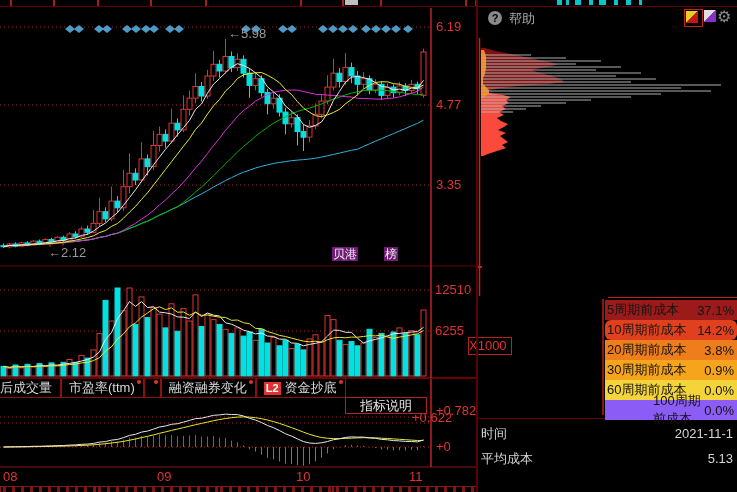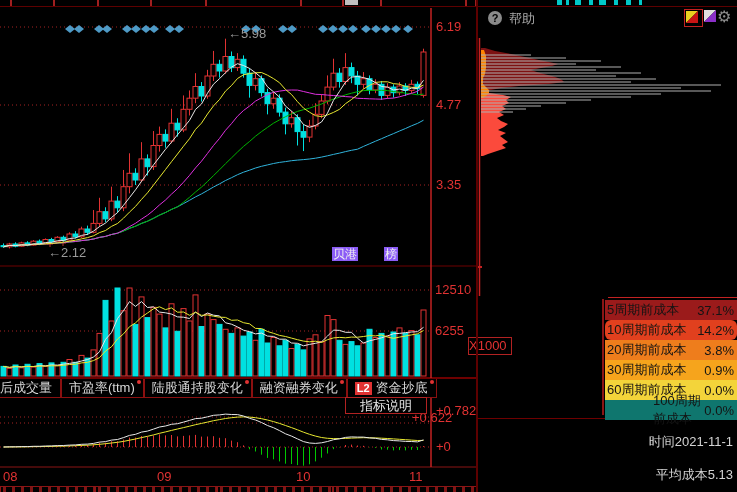--- a/index.html
+++ b/index.html
@@ -1,20 +1,20 @@
 <!DOCTYPE html>
 <html><head>
 <meta charset="utf-8">
 <style>
   html,body{margin:0;padding:0;background:#000;}
   #app{position:relative;width:737px;height:492px;background:#000;overflow:hidden;
        font-family:"Liberation Sans","DejaVu Sans",sans-serif;}
   .lbl{position:absolute;color:#e13232;font-size:13px;line-height:14px;white-space:nowrap;}
   .ann{position:absolute;color:#9a9a9a;font-size:13px;line-height:13px;white-space:nowrap;}
-  .wm{position:absolute;background:#8b5cf6;color:#efefef;font-size:12px;line-height:14px;padding:0 1px;white-space:nowrap;}
+  .wm{position:absolute;background:#701a75;color:#efefef;font-size:12px;line-height:14px;padding:0 1px;white-space:nowrap;}
   .topline{position:absolute;top:6px;left:0;width:737px;height:1px;background:#5e0000;}
   .vdiv{position:absolute;top:0;left:476px;width:2px;height:492px;background:#5e0000;}
   
   #tabbar{position:absolute;left:0;top:378px;width:477px;height:19px;display:flex;align-items:stretch;overflow:hidden;border-top:1px solid #6e0000;}
   .tab{position:relative;display:flex;align-items:center;border:1px solid #8b1010;border-top:none;
        color:#d8d8d8;font-size:13px;padding:0 8px 0 7px;white-space:nowrap;background:#000;cursor:default;}
   .tab .dot{position:absolute;top:1px;right:2px;width:4px;height:4px;border-radius:50%;background:#e13232;}
   .tab .l2{background:#e13232;color:#fff;font-size:11px;line-height:13px;padding:0 2px;margin-right:4px;font-weight:bold;}
   #tab-volume{margin-left:-8px;}
   
@@ -36,22 +36,22 @@
   .cyanmark{position:absolute;top:0;height:5px;background:#00c8c8;}
   
   #cost-border{position:absolute;left:608px;top:297px;width:129px;height:1px;background:#c22222;}
   #cost-leftline{position:absolute;left:602px;top:299px;width:2px;height:116px;background:#8b1515;}
   #cost-table{position:absolute;left:605px;top:300px;width:132px;}
   .crow{display:flex;justify-content:space-between;align-items:center;height:20px;padding:0 3px 0 2px;
        color:#141414;font-size:13px;}
   
   #info-line{position:absolute;left:478px;top:418px;width:127px;height:1px;background:#6e0000;}
   #info-rows{position:absolute;left:481px;top:421px;width:252px;}
-  .irow{display:flex;justify-content:flex-end;height:25px;align-items:center;
-        color:#d4d4d4;font-size:13px;margin-top:8px;}
+  .irow{display:flex;justify-content:space-between;height:25px;align-items:center;
+        color:#d4d4d4;font-size:13px;}
   svg{position:absolute;display:block;}
 </style>
 </head>
 <body>
 
 <div id="app">
 
   <svg id="lsvg" width="477" height="492" viewBox="0 0 477 492">
       <defs>
         <clipPath id="clipMain">
@@ -443,21 +443,20 @@
 
   <div id="tabbar">
     <div class="tab" id="tab-volume">
       <span>后成交量</span>
     </div>
     <div class="tab">
       <span>市盈率(ttm)</span>
         <span class="dot"></span>
     </div>
     <div class="tab">
-      <span>陆股通持股变化</span>
         <span class="dot"></span>
     </div>
     <div class="tab">
       <span>融资融券变化</span>
         <span class="dot"></span>
     </div>
     <div class="tab">
       <span class="l2">L2</span>
       <span>资金抄底</span>
         <span class="dot"></span>
@@ -535,21 +534,21 @@
       <span>3.8%</span>
     </div>
     <div class="crow" style="background: rgb(246, 164, 28);">
       <span>30周期前成本</span>
       <span>0.9%</span>
     </div>
     <div class="crow" style="background: rgb(243, 212, 58);">
       <span>60周期前成本</span>
       <span>0.0%</span>
     </div>
-    <div class="crow" style="background: #0f766e; padding-left: 48px;">
+    <div class="crow" style="background: #8b5cf6; padding-left: 48px;">
       <span>100周期前成本</span>
       <span>0.0%</span>
     </div>
   </div>
 
   <div id="info-line"></div>
   <div id="info-rows">
     <div class="irow">
       <span>时间</span>
       <span>2021-11-1</span>

